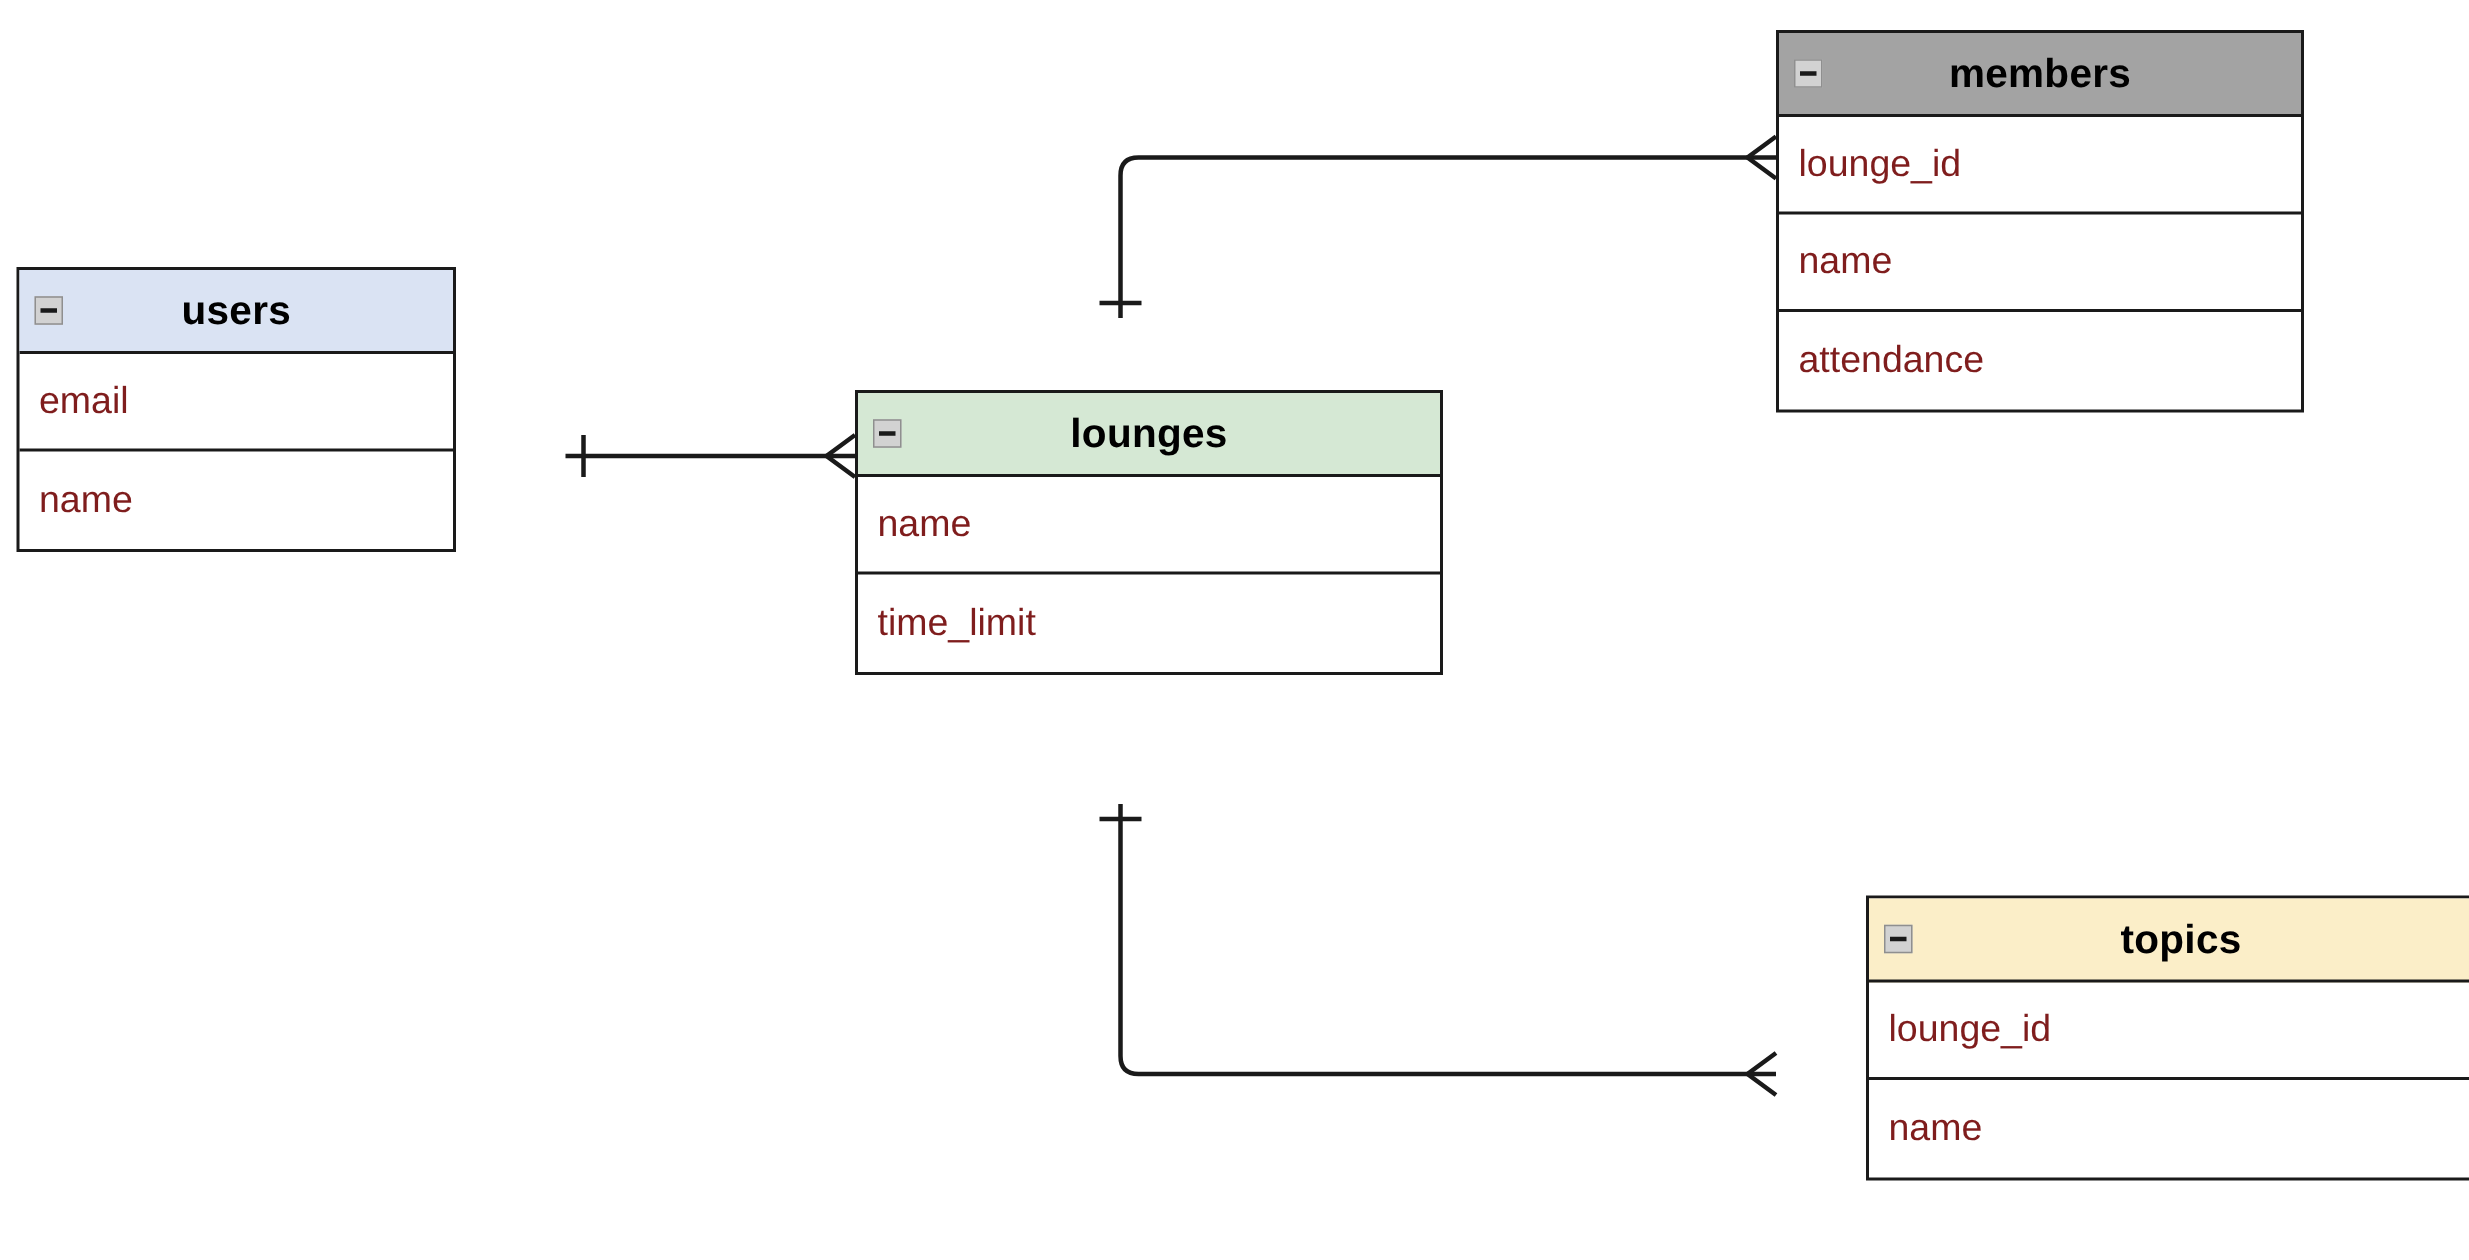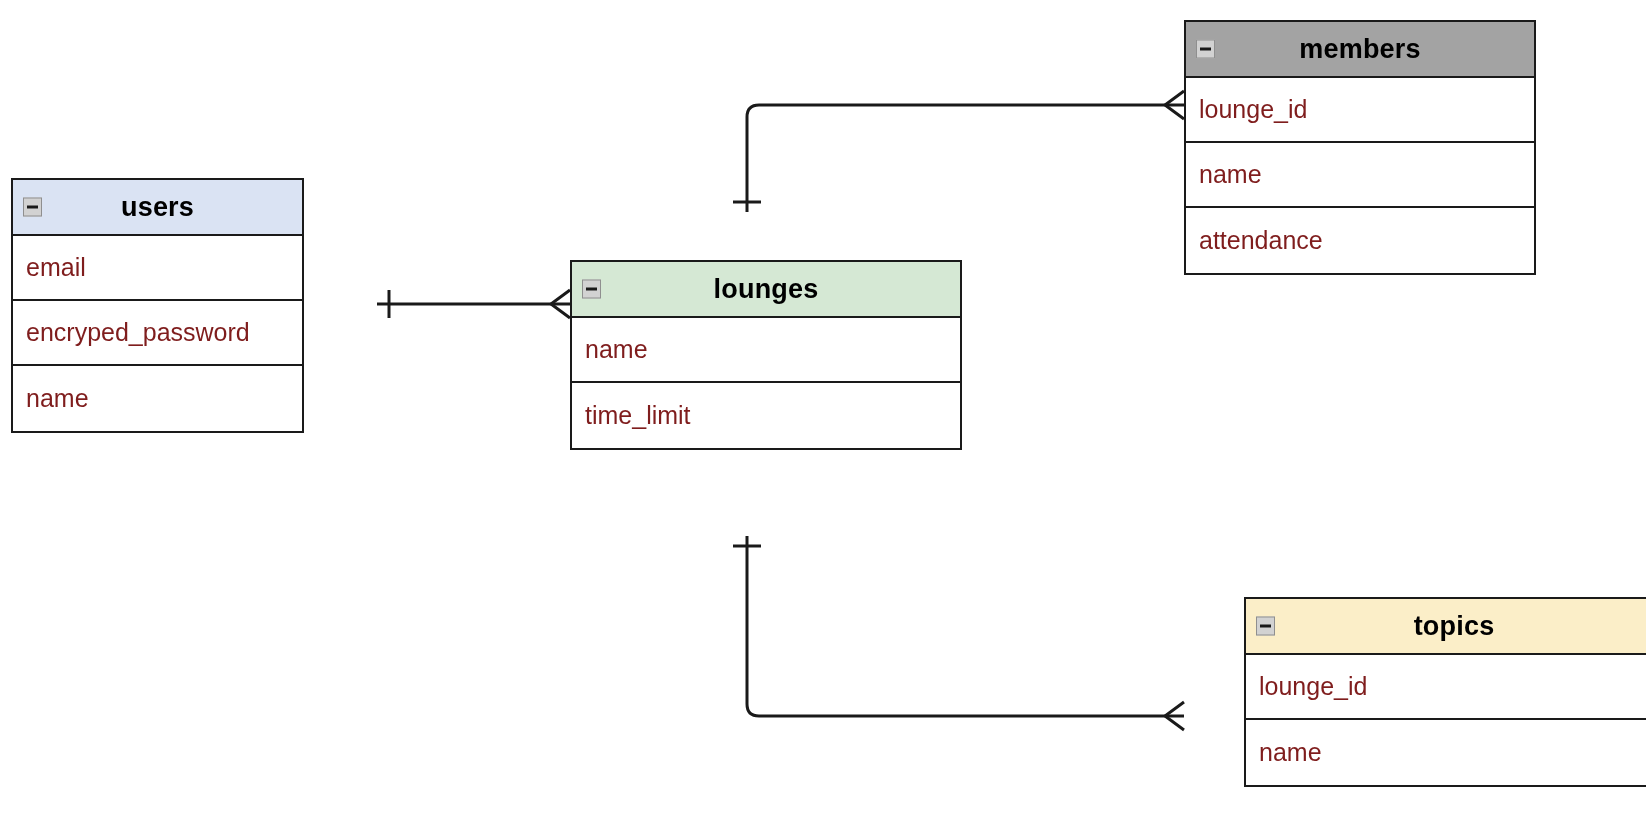--- a/index.html
+++ b/index.html
@@ -130,23 +130,20 @@
     <div class="entity-header" style="background:#dae3f3;">
       <span class="collapse-icon">
         <span class="bar"></span>
       </span>
       <span class="entity-title">users</span>
     </div>
     <div class="field-row">
       <span class="field-name">email</span>
     </div>
     <div class="field-row">
-      <span class="field-name">encryped_password</span>
-    </div>
-    <div class="field-row">
       <span class="field-name">name</span>
     </div>
   </div>
 
   <div class="entity" style="left:570px; top:212px; width:392px;margin-top:48px;">
     <div class="entity-header" style="background:#d5e8d4;">
       <span class="collapse-icon">
         <span class="bar"></span>
       </span>
       <span class="entity-title">lounges</span>

